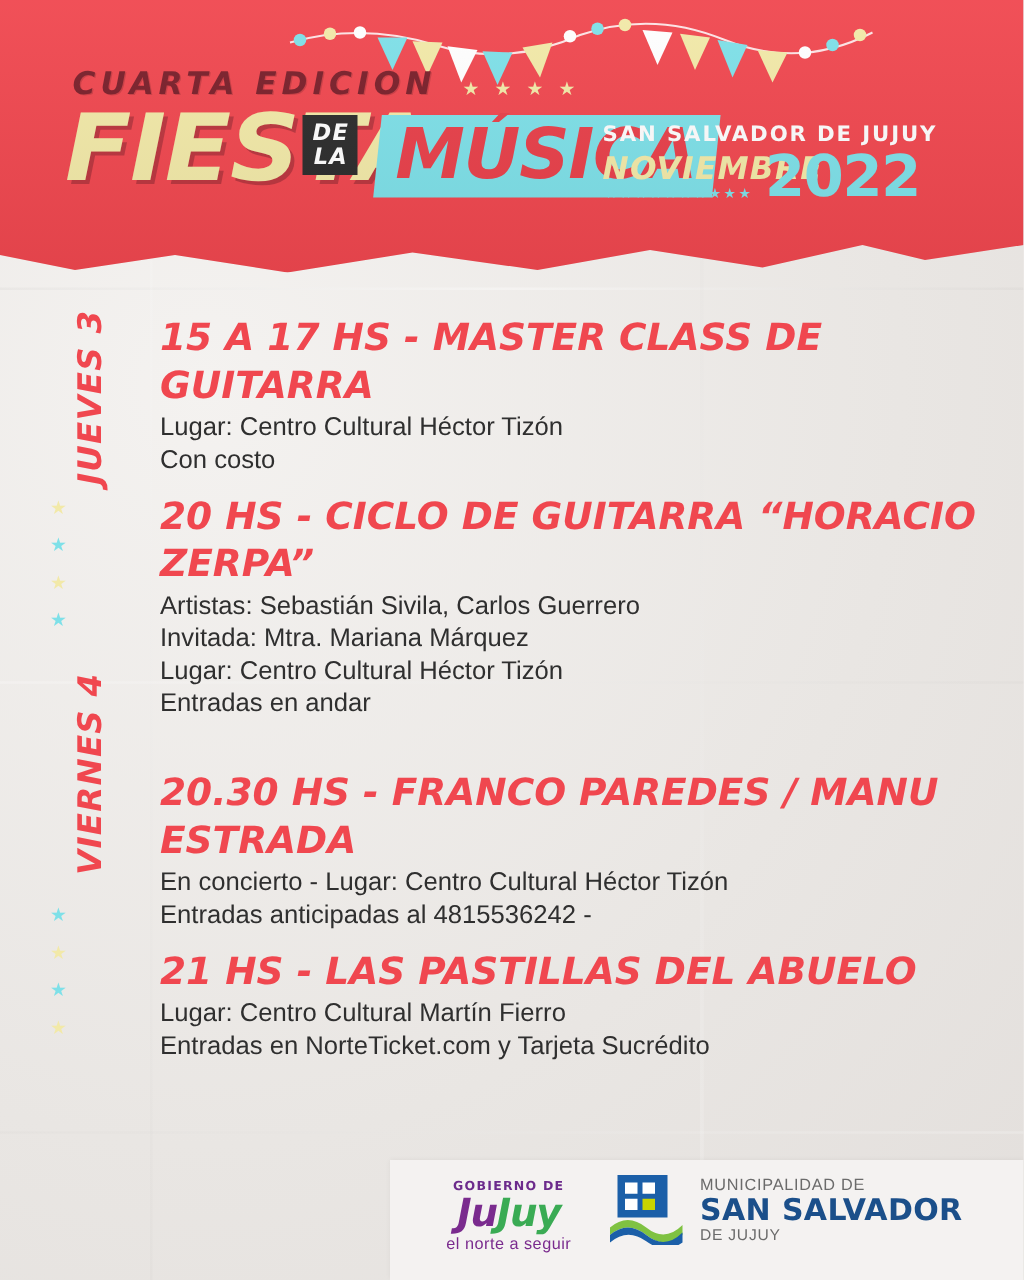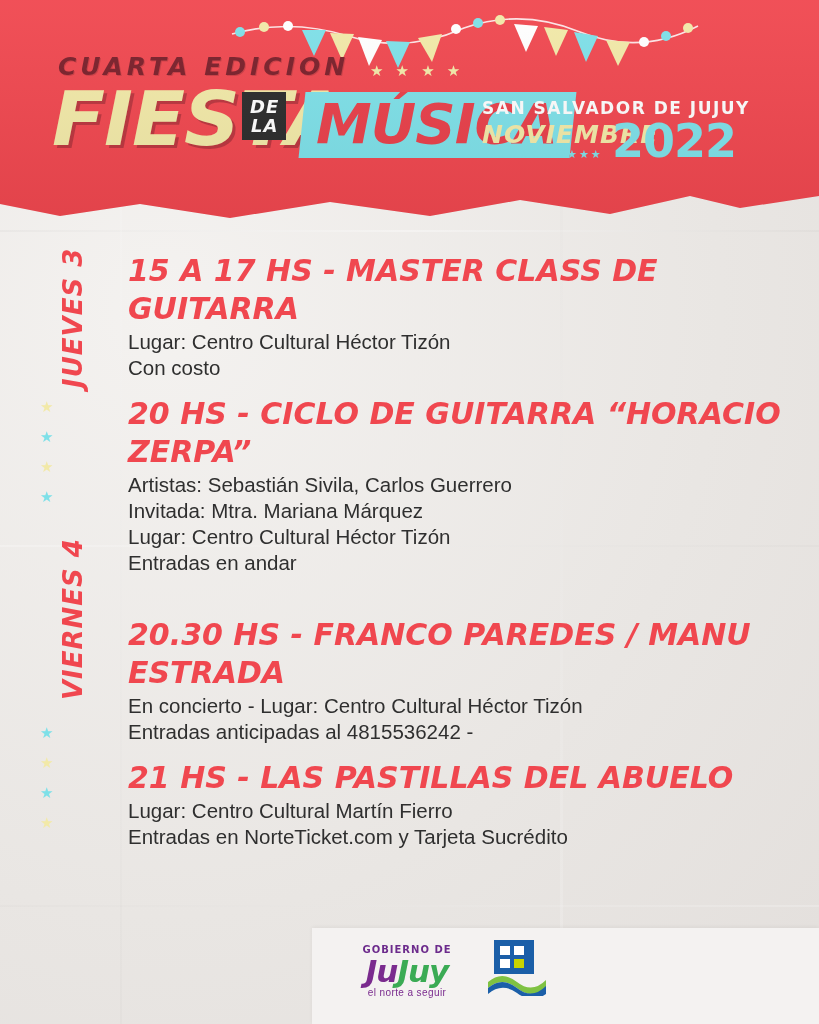--- a/index.html
+++ b/index.html
@@ -177,21 +177,21 @@
     font-size: 10px; letter-spacing: 1px; color: #6c2b8c;
   }
   .jujuy .word {
     font-family: "DejaVu Sans", sans-serif; font-weight: 700; font-style: italic;
     font-size: 31px; line-height: 32px; letter-spacing: -1px;
   }
   .jujuy .word .p { color: #7a2b8e; }
   .jujuy .word .g { color: #3aab54; }
   .jujuy .slog {
     font-family: "Liberation Sans", sans-serif;
-    font-size: 10px; color: #7a2b8e; letter-spacing: .4px;
+    font-size: 13px; color: #7a2b8e; letter-spacing: .4px;
   }
   .muni { position: absolute; left: 486px; top: 938px; display: flex; align-items: center; gap: 12px; }
   .muni-logo { position: relative; width: 62px; height: 58px; }
   .muni-text .l1 {
     font-family: "Liberation Sans", sans-serif; font-size: 13px;
     letter-spacing: .6px; color: #6b6b6b;
   }
   .muni-text .l2 {
     font-family: "DejaVu Sans", sans-serif; font-weight: 700;
     font-size: 24px; line-height: 26px; letter-spacing: .3px; color: #1b4f8a;
@@ -326,15 +326,20 @@
   <div class="muni">
     <svg class="muni-logo" viewBox="0 0 62 58">
       <rect x="8" y="2" width="40" height="34" fill="#1b5fa8"></rect>
       <rect x="14" y="8" width="10" height="9" fill="#ffffff"></rect>
       <rect x="28" y="8" width="10" height="9" fill="#ffffff"></rect>
       <rect x="14" y="21" width="10" height="9" fill="#ffffff"></rect>
       <rect x="28" y="21" width="10" height="9" fill="#c9d400"></rect>
       <path d="M2,44 Q16,32 31,44 Q46,56 60,42 L60,50 Q46,62 31,50 Q16,38 2,50 Z" fill="#7fc242"></path>
       <path d="M2,50 Q16,38 31,50 Q46,62 60,48 L60,56 Q46,66 31,55 Q16,44 2,56 Z" fill="#1b5fa8"></path>
     </svg>
+    <div class="muni-text">
+      <div class="l1">MUNICIPALIDAD DE</div>
+      <div class="l2">SAN SALVADOR</div>
+      <div class="l3">DE JUJUY</div>
+    </div>
   </div>
 
 </div>
 
 </body></html>

